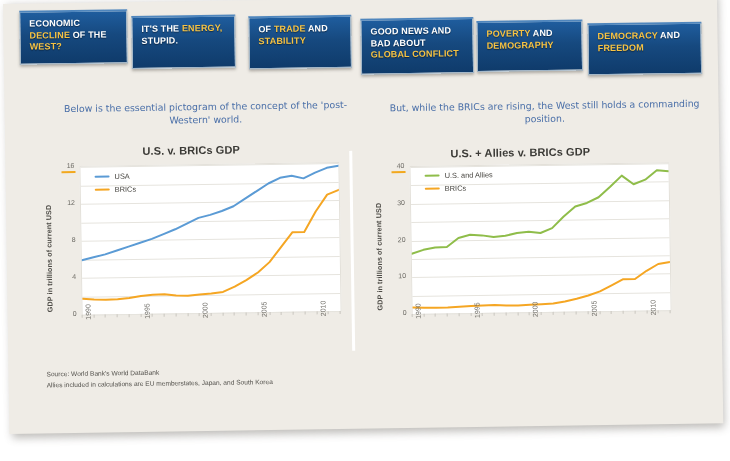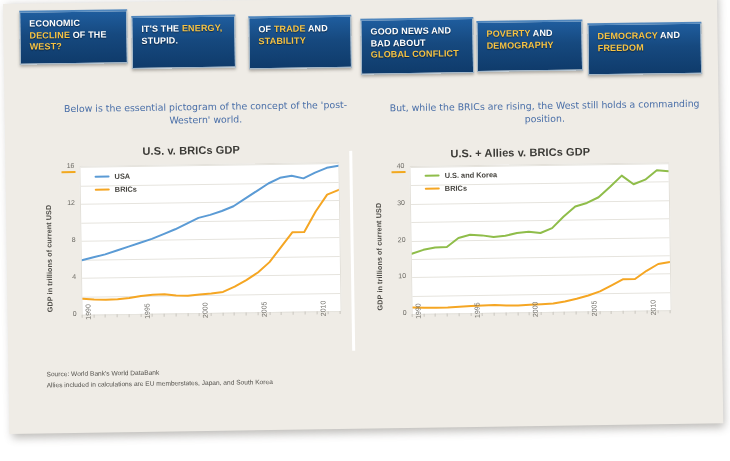--- a/index.html
+++ b/index.html
@@ -163,21 +163,21 @@
     white-space: nowrap;
   }
   .legend .swatch {
     display: inline-block;
     width: 15px;
     height: 2.4px;
     vertical-align: middle;
     margin-right: 5px;
     border-radius: 1px;
   }
-  .legend .lbl { vertical-align: middle; font-weight: bold; }
+  .legend .lbl { vertical-align: middle; }
 
   
   #footnote {
     position: absolute;
     left: 38px;
     top: 366px;
     font-size: 6.6px;
     line-height: 10.5px;
     color: #55534e;
   }
@@ -273,21 +273,21 @@
         <div class="gridline" style="top: 91.875px;"></div>
         <div class="gridline" style="top: 73.5px;"></div>
         <div class="gridline" style="top: 55.125px;"></div>
         <div class="gridline" style="top: 36.75px;"></div>
         <div class="gridline" style="top: 18.375px;"></div>
         <div class="gridline" style="top: 0px;"></div>
         <svg width="258" height="147" style="position: absolute; left: 0px; top: 0px;">
           <polyline points="0,86.73 11.727272727272728,83.055 23.454545454545457,80.85 35.18181818181818,80.4825 46.909090909090914,71.66250000000001 58.63636363636363,68.72250000000001 70.36363636363636,69.45749999999998 82.0909090909091,71.295 93.81818181818183,70.19250000000001 105.54545454545455,67.61999999999999 117.27272727272727,66.5175 129,67.9875 140.72727272727272,63.209999999999994 152.45454545454547,51.81750000000001 164.1818181818182,41.89499999999998 175.9090909090909,38.58749999999999 187.63636363636365,33.075 199.36363636363635,22.78500000000001 211.0909090909091,11.76000000000002 222.8181818181818,20.58 234.54545454545453,16.169999999999987 246.27272727272728,6.9824999999999875 258,8.085000000000008" fill="none" stroke="#8fbd4a" stroke-width="2" stroke-linejoin="round" stroke-linecap="round"></polyline>
           <polyline points="0,140.56875 11.727272727272728,140.93625 23.454545454545457,141.12 35.18181818181818,141.0465 46.909090909090914,140.56875 58.63636363636363,139.83375 70.36363636363636,139.46625 82.0909090909091,139.2825 93.81818181818183,139.83375 105.54545454545455,140.0175 117.27272727272727,139.65 129,139.2825 140.72727272727272,138.73125 152.45454545454547,136.71 164.1818181818182,134.1375 175.9090909090909,131.1975 187.63636363636365,127.155 199.36363636363635,121.275 211.0909090909091,115.395 222.8181818181818,115.395 234.54545454545453,107.31 246.27272727272728,100.695 258,98.85749999999999" fill="none" stroke="#f5a623" stroke-width="2" stroke-linejoin="round" stroke-linecap="round"></polyline>
         </svg>
-        <div class="legend" style="left: 14px; top: 4px;"><span class="swatch" style="background: rgb(143, 189, 74);"></span><span class="lbl">U.S. and Korea</span></div>
+        <div class="legend" style="left: 14px; top: 4px;"><span class="swatch" style="background: rgb(143, 189, 74);"></span><span class="lbl">U.S. and Allies</span></div>
         <div class="legend" style="left: 14px; top: 17px;"><span class="swatch" style="background: rgb(245, 166, 35);"></span><span class="lbl">BRICs</span></div>
       </div>
   <div class="ytick" style="left: 21px; top: 161px;">0</div>
       <div class="ytick" style="left: 21px; top: 124.25px;">10</div>
       <div class="ytick" style="left: 21px; top: 87.5px;">20</div>
       <div class="ytick" style="left: 21px; top: 50.75px;">30</div>
       <div class="ytick" style="left: 21px; top: 14px;">40</div>
       <div class="ytop-mark" style="left: 34px; top: 23px;"></div>
       <div class="xminor" style="left: 52px; top: 166px;"></div>
       <div class="xminor" style="left: 63.7273px; top: 166px;"></div>

